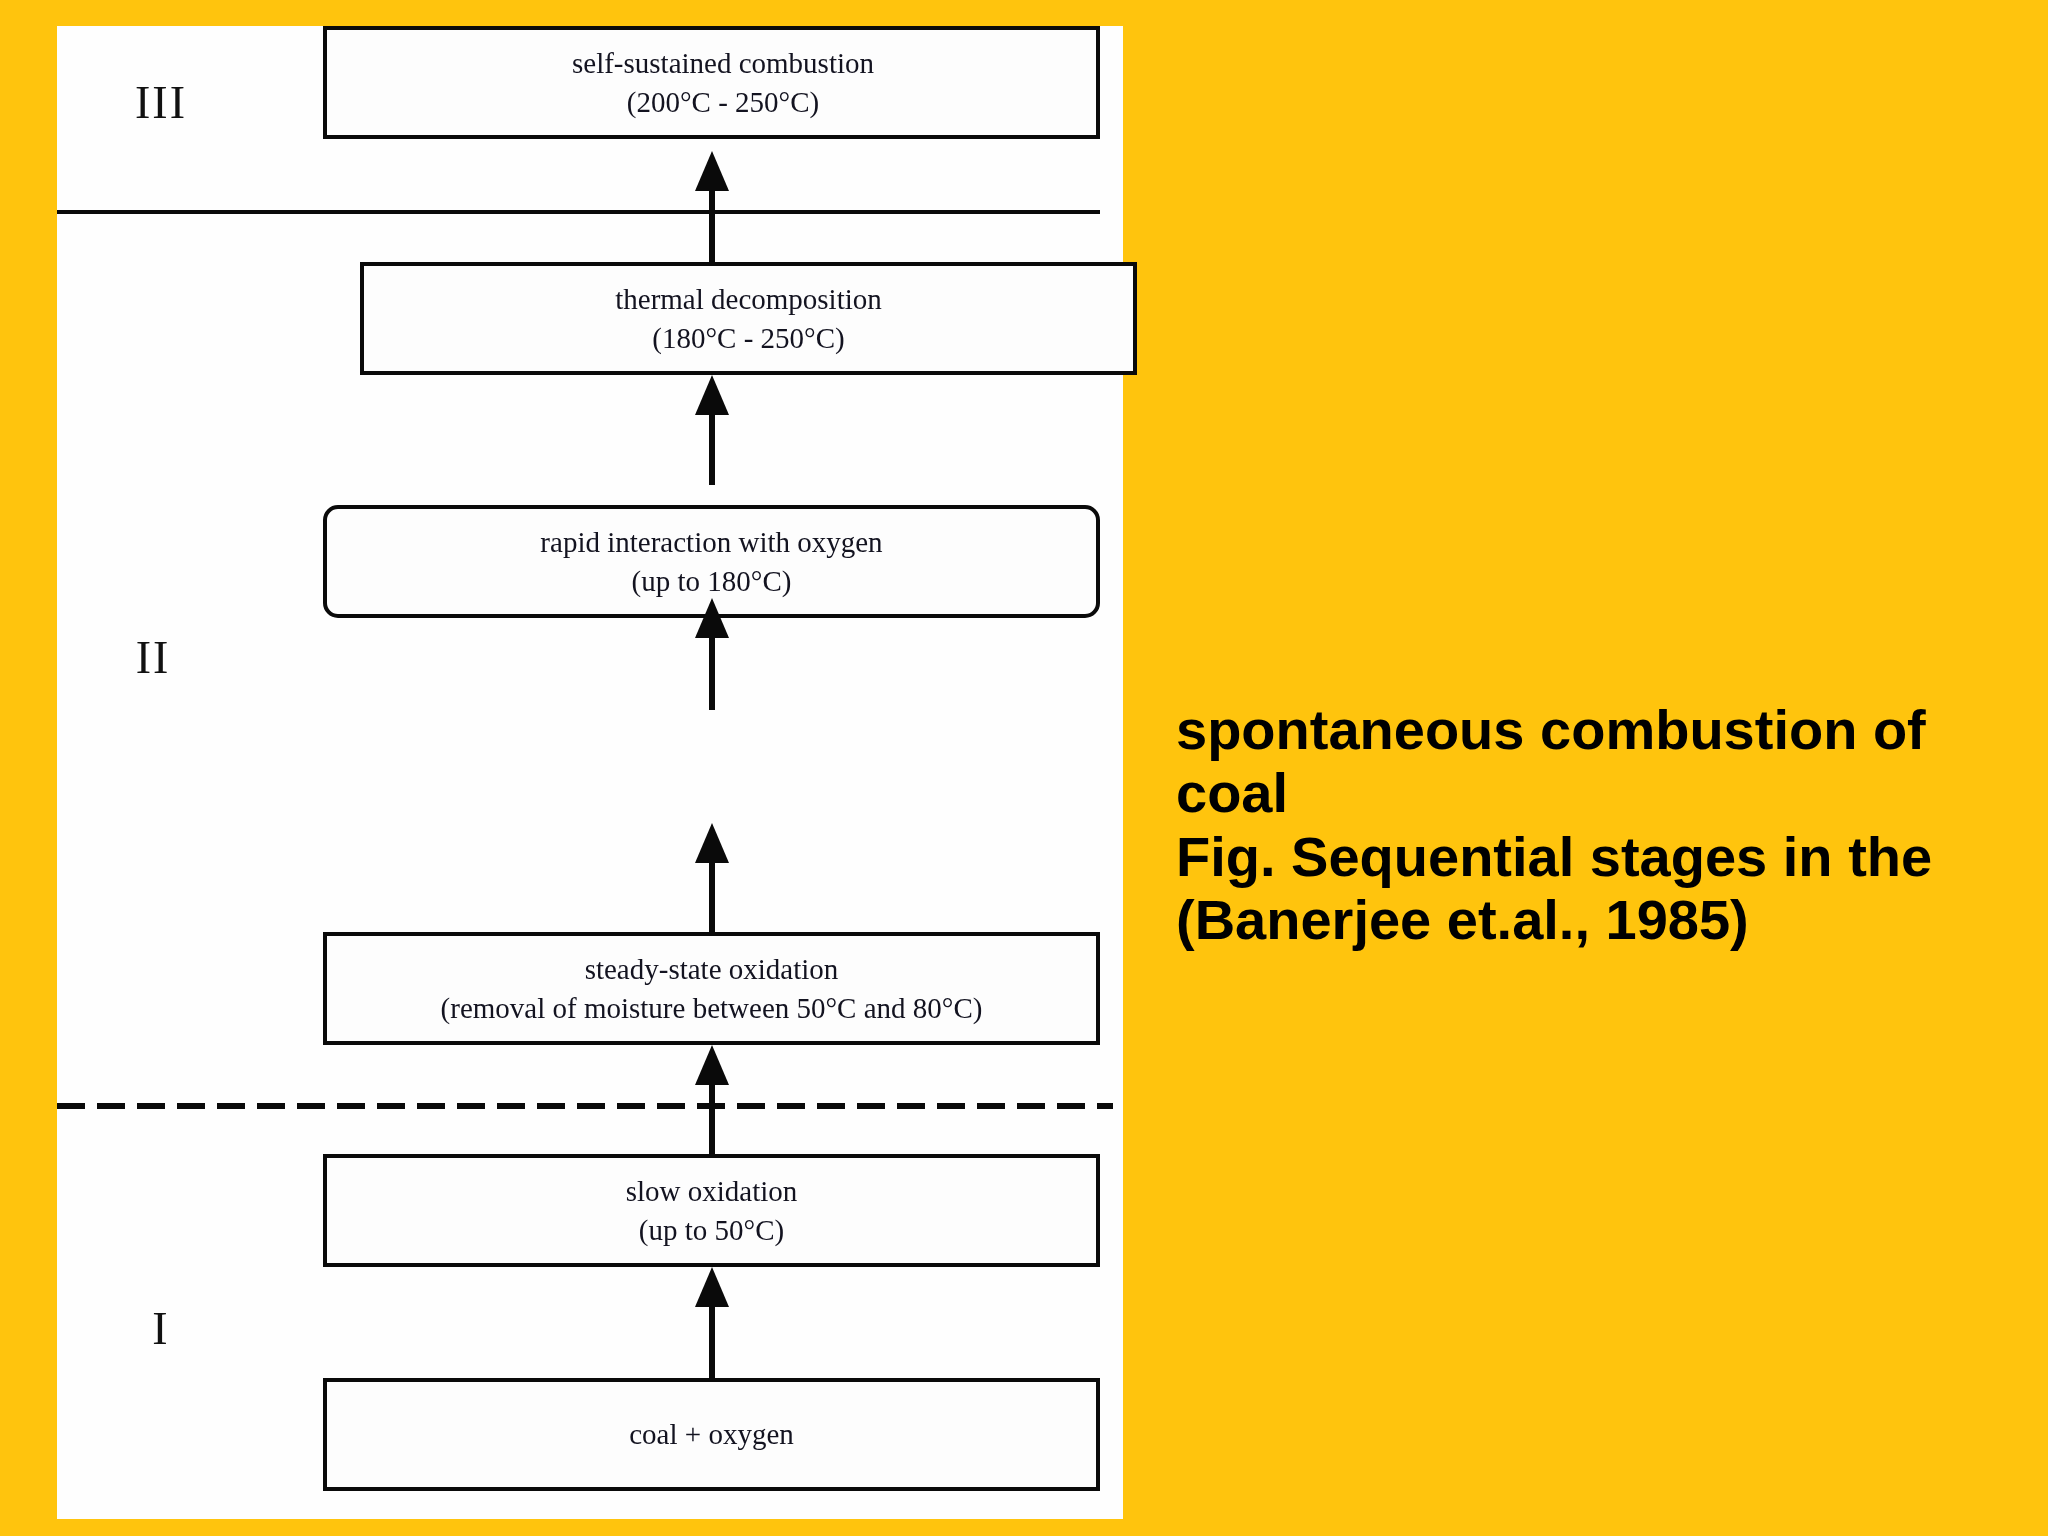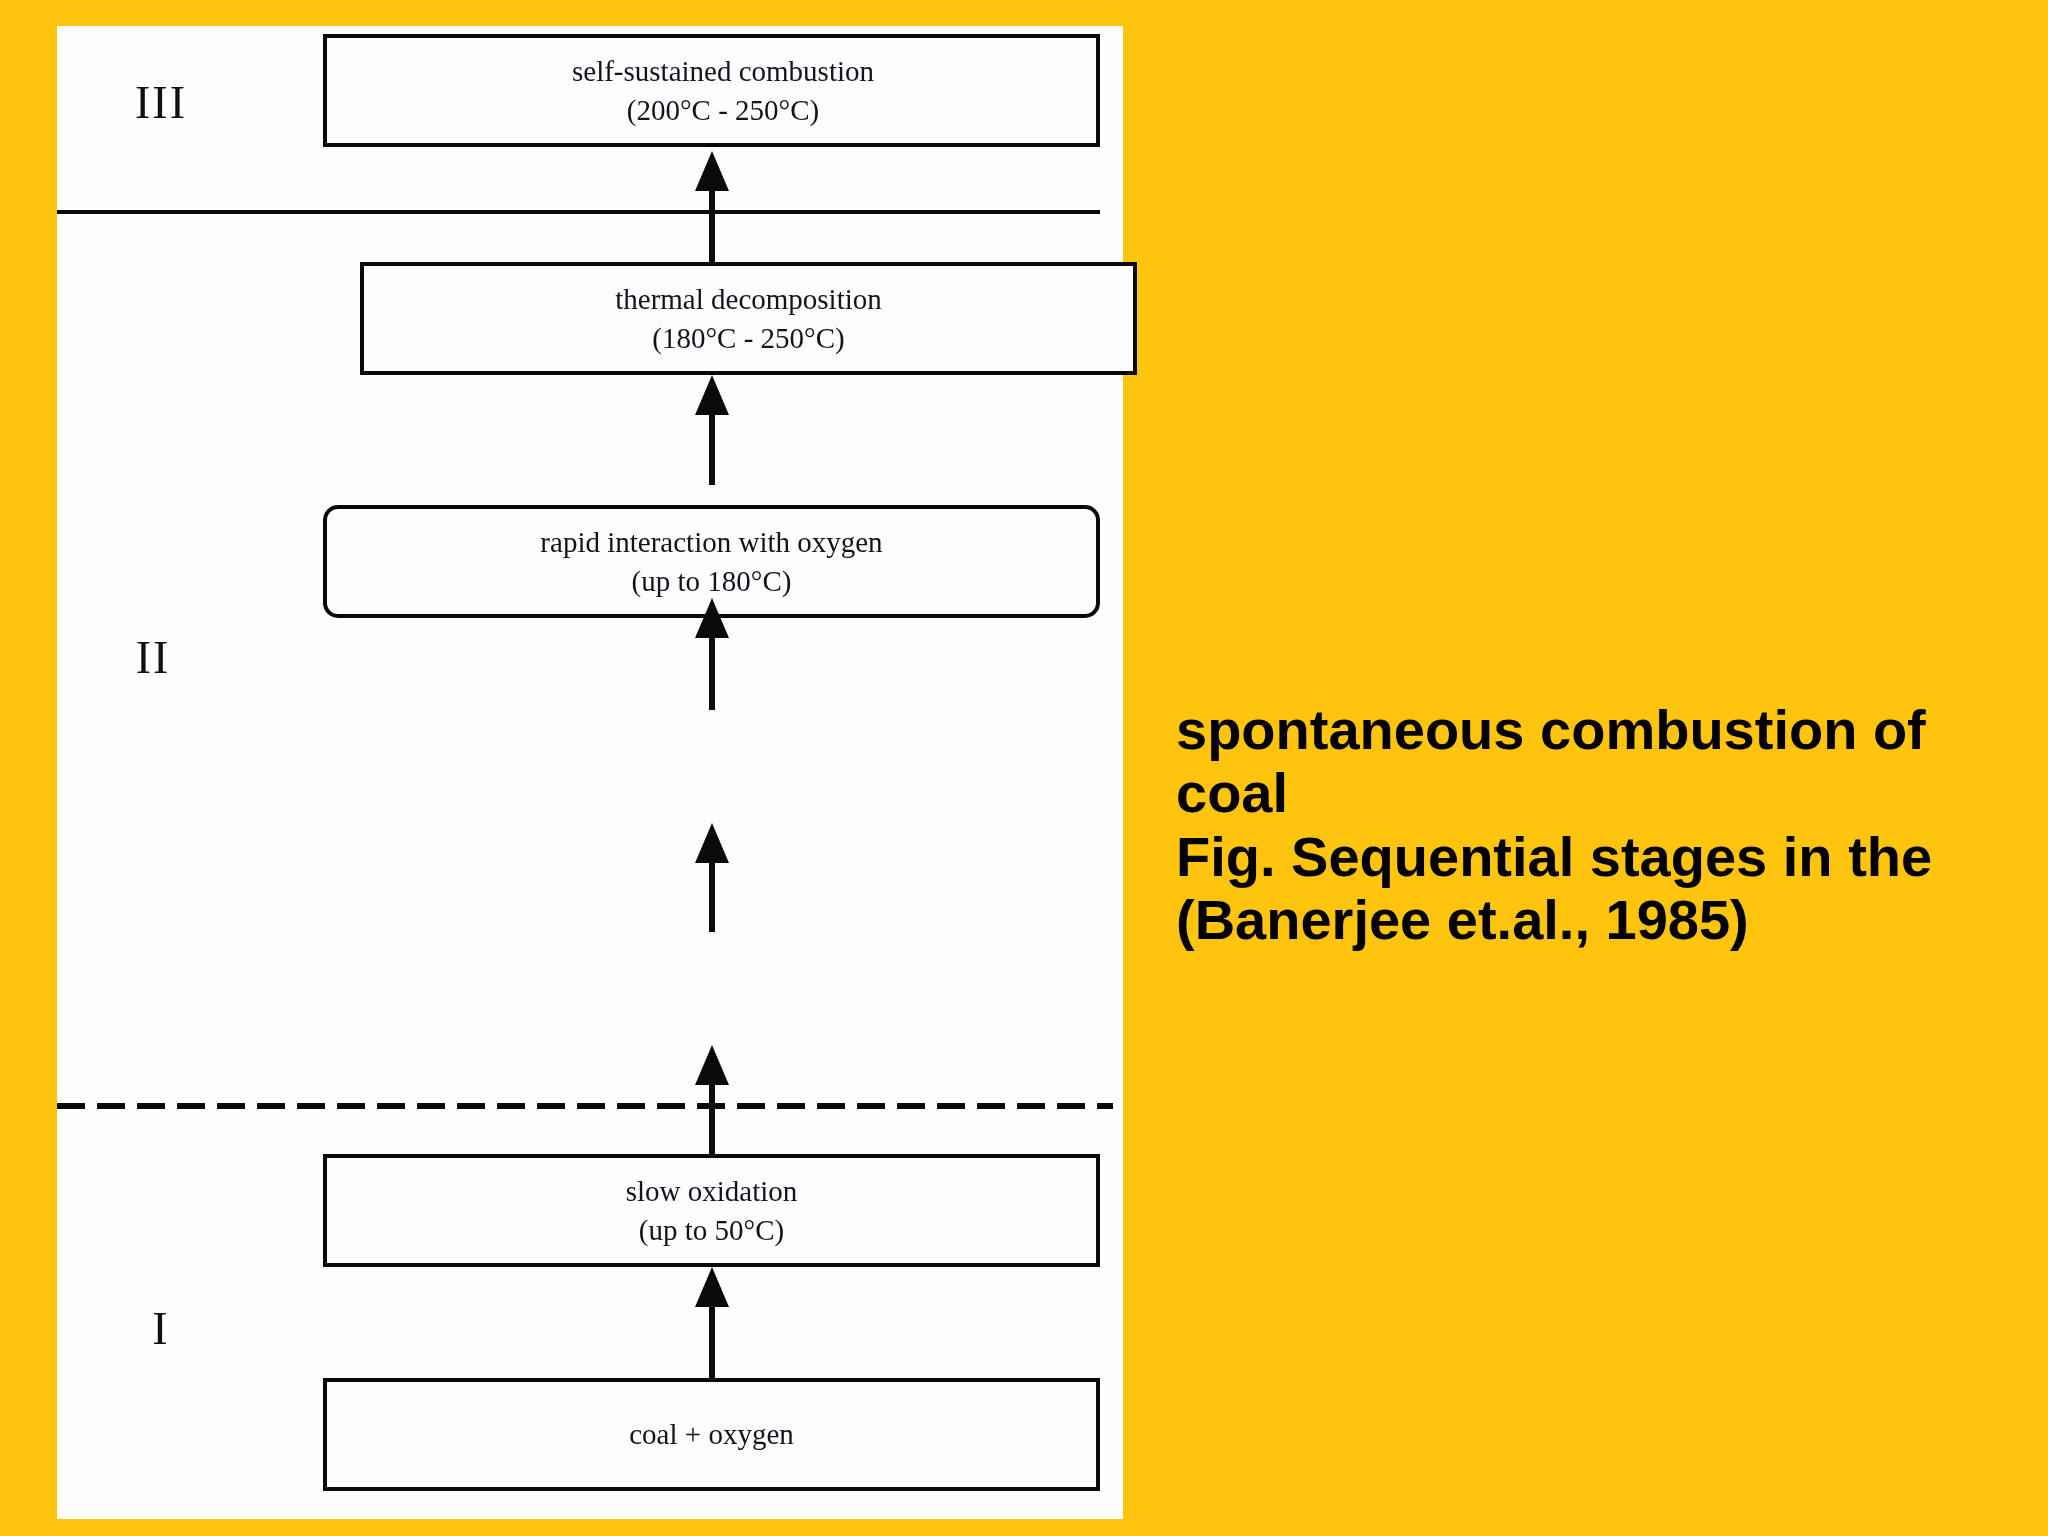--- a/index.html
+++ b/index.html
@@ -88,31 +88,35 @@
 
 <div class="panel">
 
   <div class="stage-label" style="left:104px; top:76px;text-align:right;">III</div>
   <div class="stage-label" style="left:96px; top:631px;">II</div>
   <div class="stage-label" style="left:104px; top:1302px;">I</div>
 
   <div class="divider-solid"></div>
   <div class="divider-dashed"></div>
 
-  <div class="flow-box" style="top:8px;padding-left:23px;">
+  <div class="flow-box" style="top:0;padding-left:23px;">
     <div>self-sustained combustion</div>
     <div>(200°C - 250°C)</div>
   </div>
   <div class="flow-box" style="top:236px;margin-left:37px;">
     <div>thermal decomposition</div>
     <div>(180°C - 250°C)</div>
   </div>
   <div class="flow-box" style="top:479px;border-radius:15px;">
     <div>rapid interaction with oxygen</div>
     <div>(up to 180°C)</div>
+  </div>
+  <div class="flow-box" style="top:906px;">
+    <div>steady-state oxidation</div>
+    <div>(removal of moisture between 50°C and 80°C)</div>
   </div>
   <div class="flow-box" style="top:1128px;">
     <div>slow oxidation</div>
     <div>(up to 50°C)</div>
   </div>
   <div class="flow-box" style="top:1352px;">
     <div>coal + oxygen</div>
   </div>
 
   <div class="up-arrow" style="top:125px; height:111px;">

